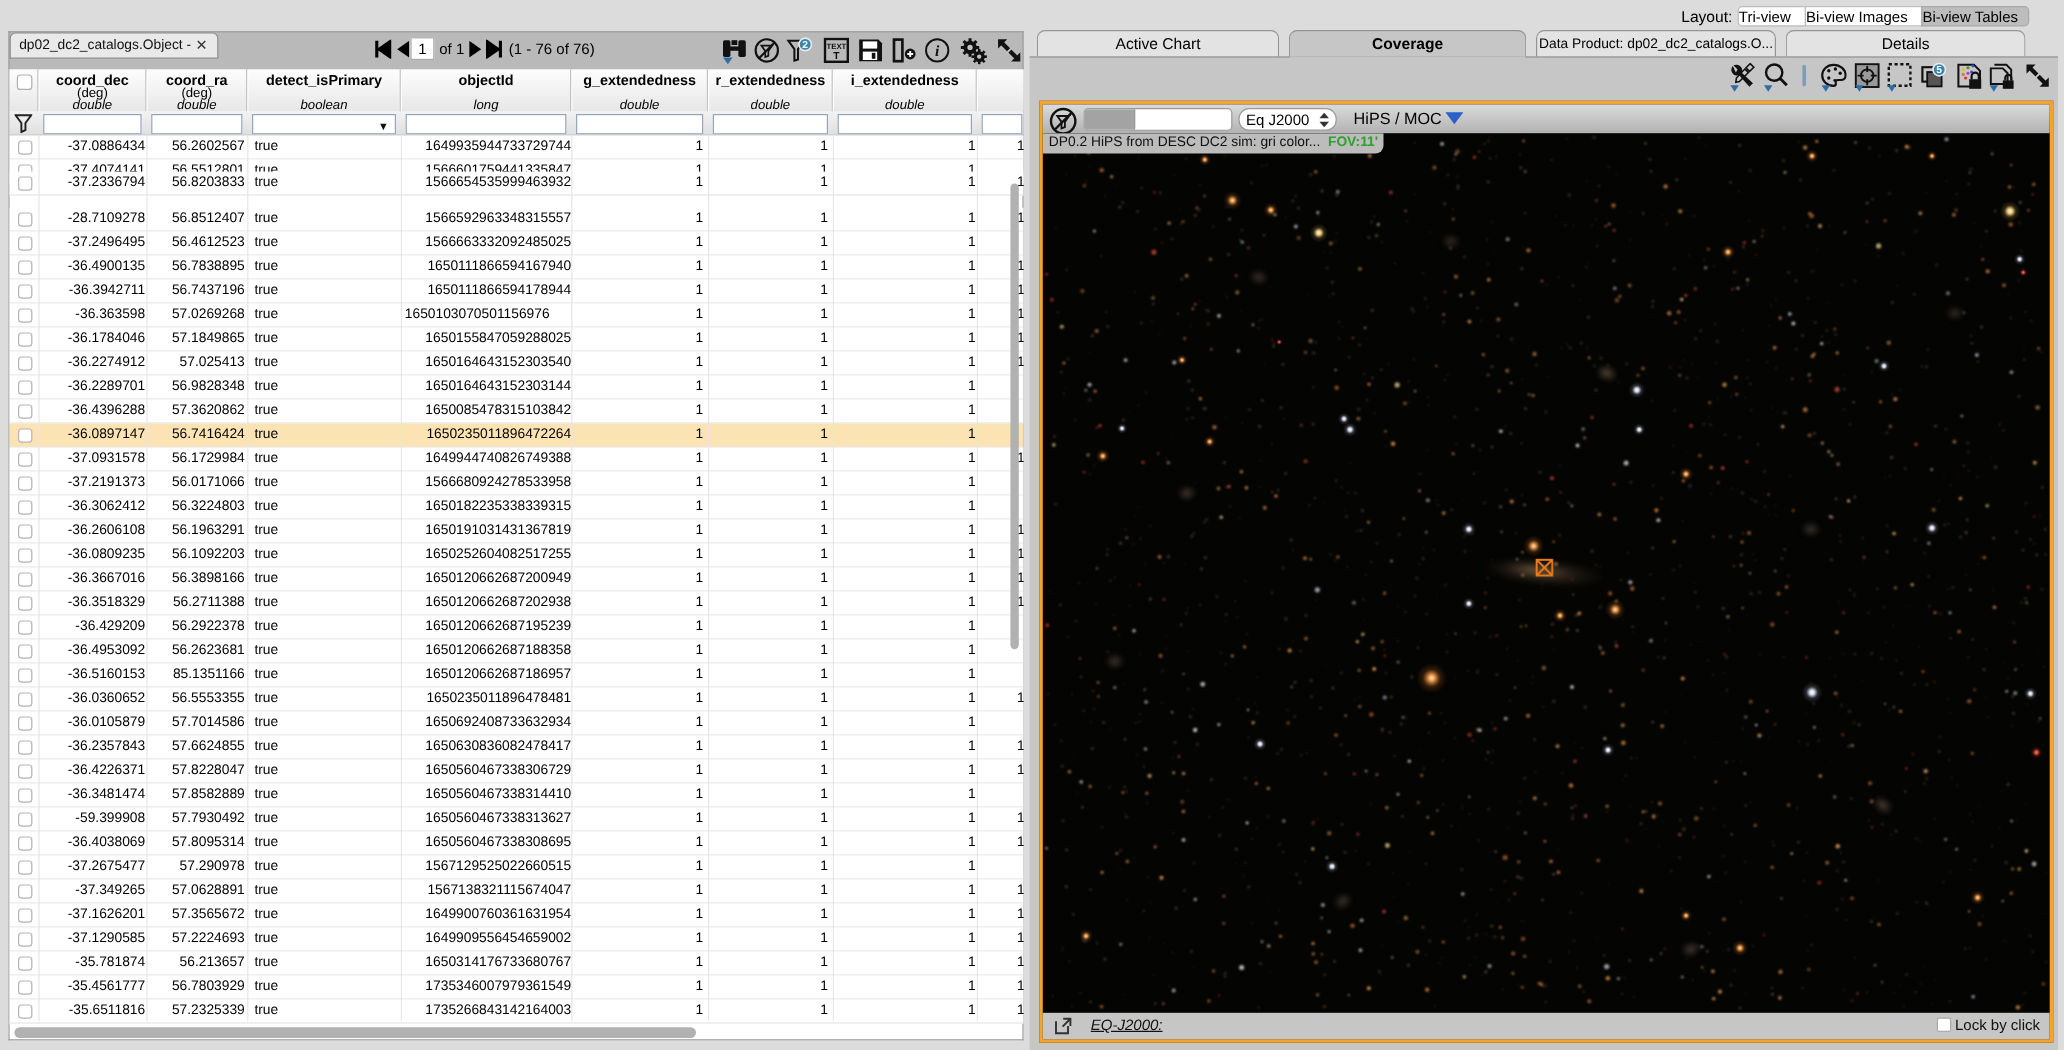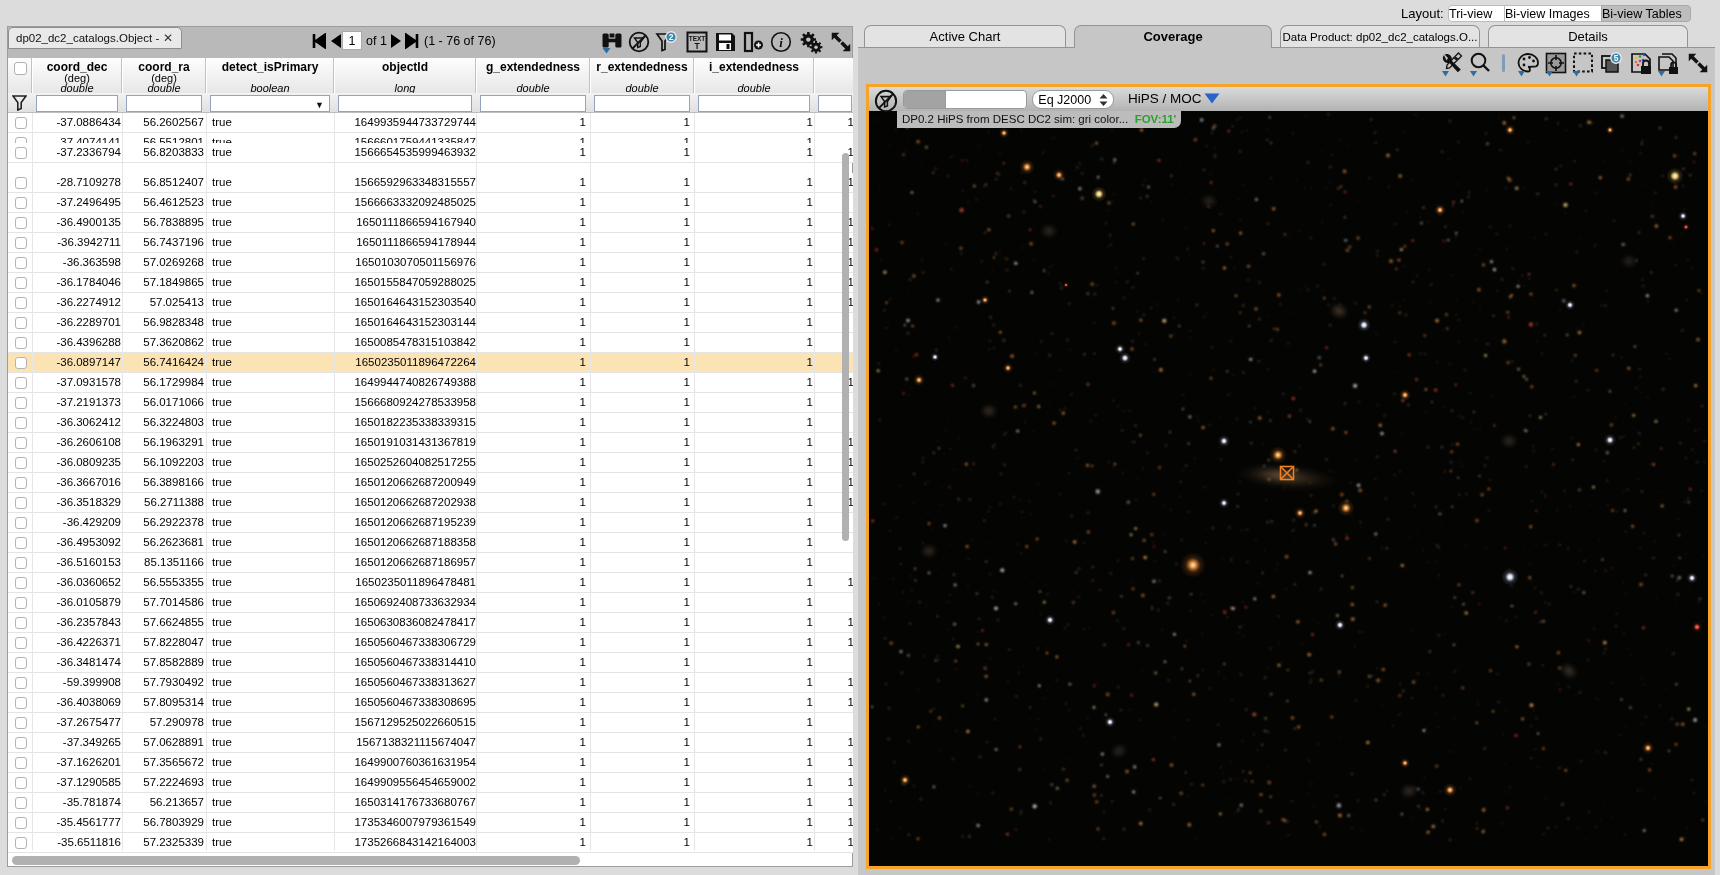--- a/index.html
+++ b/index.html
@@ -37,21 +37,21 @@
 .ptxt { position:absolute; top:34px; font-size:12.5px; color:#000; }
 
 .rtab { position:absolute; top:25px; height:23px; background:#e3e3e3; border:1px solid #949494;
   border-bottom:none; border-radius:7px 7px 0 0; font-size:13px; color:#000; text-align:center; line-height:22px; }
 .rtab.sel { background:#c6c6c6; font-weight:bold; }
 #rcontent { position:absolute; left:858px; top:47px; width:857px; height:828px; background:#c6c6c6;
   border-top:1px solid #949494; }
 #cov { position:absolute; left:866px; top:84px; width:845px; height:785px; border:3px solid #f6a32a; background:#040403; }
 #covhead { position:absolute; left:0; top:0; width:839px; height:24px; background:linear-gradient(#dbdbdb,#b2b2b2); }
 #covcap { position:absolute; left:0; top:24px; width:284px; height:17px; background:#bcbcbc;
-  border-radius:0 0 7px 0; font-size:11.5px; color:#111; line-height:16px; padding-left:5px; white-space:nowrap; overflow:hidden;margin-left:28px; }
+  border-radius:0 0 7px 0; font-size:11.5px; color:#111; line-height:16px; padding-left:5px; white-space:nowrap; overflow:hidden; }
 #covcap b { color:#2da02d; font-weight:bold; }
 .seg { position:absolute; left:34px; top:2.5px; height:19px; border:1px solid #9a9a9a; border-radius:4px;
   background:#fff; font-size:12px; line-height:18px; overflow:hidden; }
 .seg .s1 { display:inline-block; padding:16px 7px; background:#a3a3a3; border-right:1px solid #9a9a9a; }
 .seg .s2 { display:inline-block; padding:0 7px; background:#fff; }
 .pill { position:absolute; left:163px; top:2.5px; height:19px; width:82px; border:1px solid #9a9a9a;
   border-radius:9px; background:#fff; font-size:12.5px; line-height:18px; text-align:center; }
 #hipsmoc { position:absolute; left:259px; top:4px; font-size:13.5px; color:#000; }
 #covbot { position:absolute; left:0; top:757px; width:839px; height:22px; background:#c6c6c6;
   font-size:12.5px; color:#111; }
@@ -271,21 +271,21 @@
       <div class="c r" style="left:469px;width:109px">1</div>
       <div class="c r" style="left:583px;width:99px">1</div>
       <div class="c r" style="left:687px;width:118px">1</div>
       <div class="c r" style="left:807px;width:39px">1</div>
     </div>
     <div class="row" style="top:253px">
       <div class="cb2"></div>
       <div class="c r" style="left:25px;width:88px">-36.363598</div>
       <div class="c r" style="left:115px;width:81px">57.0269268</div>
       <div class="c l" style="left:204px;width:118px">true</div>
-      <div class="c r" style="left:327px;width:141px">1650103070501156976</div>
+      <div class="c r" style="left:309px;width:141px">1650103070501156976</div>
       <div class="c r" style="left:469px;width:109px">1</div>
       <div class="c r" style="left:583px;width:99px">1</div>
       <div class="c r" style="left:687px;width:118px">1</div>
       <div class="c r" style="left:807px;width:39px">1</div>
     </div>
     <div class="row" style="top:273px">
       <div class="cb2"></div>
       <div class="c r" style="left:25px;width:88px">-36.1784046</div>
       <div class="c r" style="left:115px;width:81px">57.1849865</div>
       <div class="c l" style="left:204px;width:118px">true</div>
@@ -2675,12 +2675,19 @@
       </svg>
     <div class="seg"><span class="s1">HiPS</span><span class="s2">HiPS/Object</span></div>
     <div class="pill">Eq J2000 <svg width="9" height="12" viewBox="0 0 9 12" style="vertical-align:-2px;margin-left:4px">
           <path d="M4.5 0 L8.5 4.5 L0.5 4.5 Z M4.5 12 L8.5 7.5 L0.5 7.5 Z" fill="#333"></path>
         </svg></div>
     <div id="hipsmoc">HiPS / MOC<svg width="16" height="11" viewBox="0 0 16 11" style="margin-left:2px;vertical-align:-1px">
           <path d="M0.5 0.5 L15.5 0.5 L8 10.5 Z" fill="#2a62c8"></path>
         </svg></div>
   </div>
   <div id="covcap">DP0.2 HiPS from DESC DC2 sim: gri color...&nbsp; <b>FOV:11'</b></div>
+  <div id="covbot">
+    <svg style="position:absolute;left:9px;top:3px" width="16" height="16" viewBox="0 0 16 16">
+        <path d="M2 4 v10 h10 v-6 M8 2 h6 v6 M14 2 L7.5 8.5" fill="none" stroke="#333" stroke-width="1.6"></path>
+      </svg>
+    <span style="position:absolute;left:40px;top:3px;font-style:italic;text-decoration:underline">EQ-J2000:</span>
+    <span style="position:absolute;right:8px;top:3px"><span style="display:inline-block;width:12px;height:12px;background:#fff;border:1px solid #aaa;border-radius:2px;vertical-align:-2px"></span> Lock by click</span>
+  </div>
 </div>
 </body></html>

